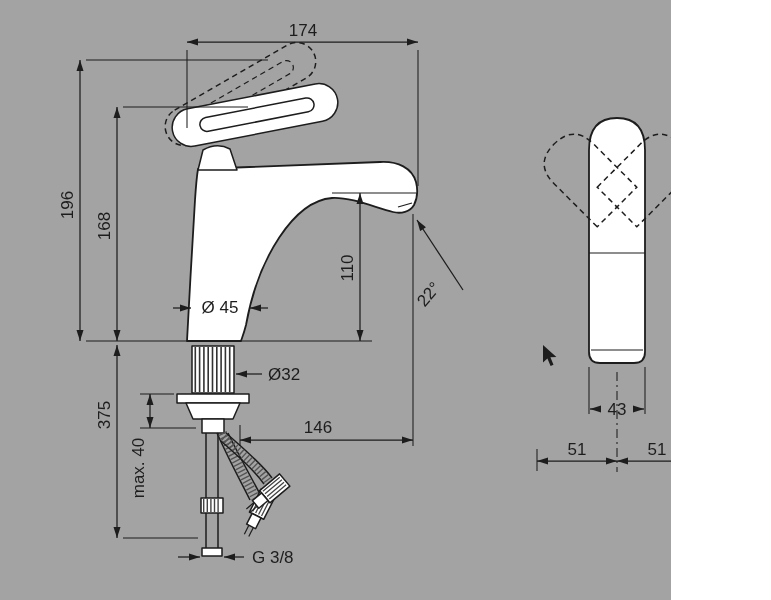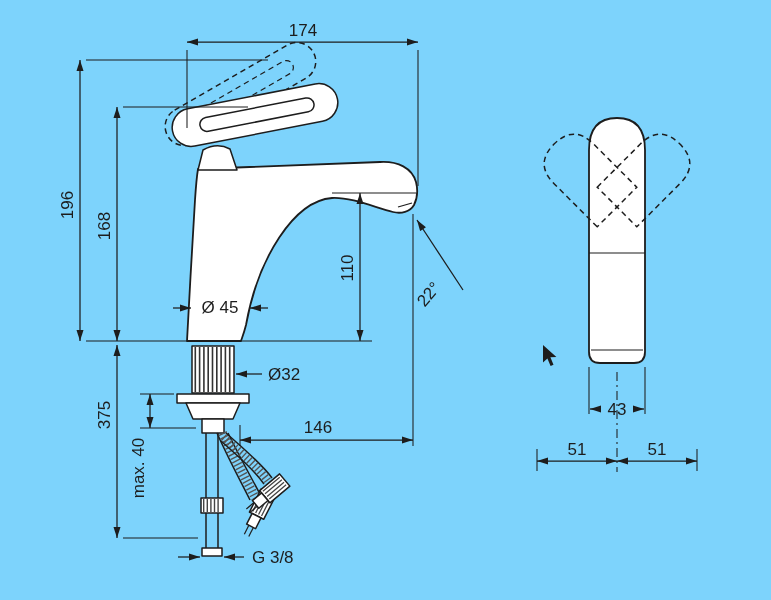--- a/index.html
+++ b/index.html
@@ -1,16 +1,16 @@
 <!DOCTYPE html>
 <html><head>
 <meta charset="utf-8">
 <style>
   html,body { margin:0; padding:0; background:#ffffff; }
-  .canvas { position:relative; width:771px; height:600px; background:#7dd3fc; overflow:hidden; }
+  .canvas { position:relative; width:671px; height:600px; background:#a3a3a3; overflow:hidden; }
   svg { display:block; }
   svg text { font-family:"Liberation Sans", sans-serif; font-size:17px; fill:#1d1d1d; }
   .dim  { stroke:#1d1d1d; stroke-width:1.25; fill:none; }
   .ext  { stroke:#1d1d1d; stroke-width:1.05; fill:none; }
   .out  { stroke:#1d1d1d; stroke-width:1.8;  fill:#ffffff; stroke-linejoin:round; }
   .out2 { stroke:#1d1d1d; stroke-width:1.5;  fill:#ffffff; stroke-linejoin:round; }
   .ln   { stroke:#1d1d1d; stroke-width:1.5;  fill:none; }
   .thin { stroke:#1d1d1d; stroke-width:1.2;  fill:none; }
   .dash { stroke-dasharray:5.5 4; }
 </style>

